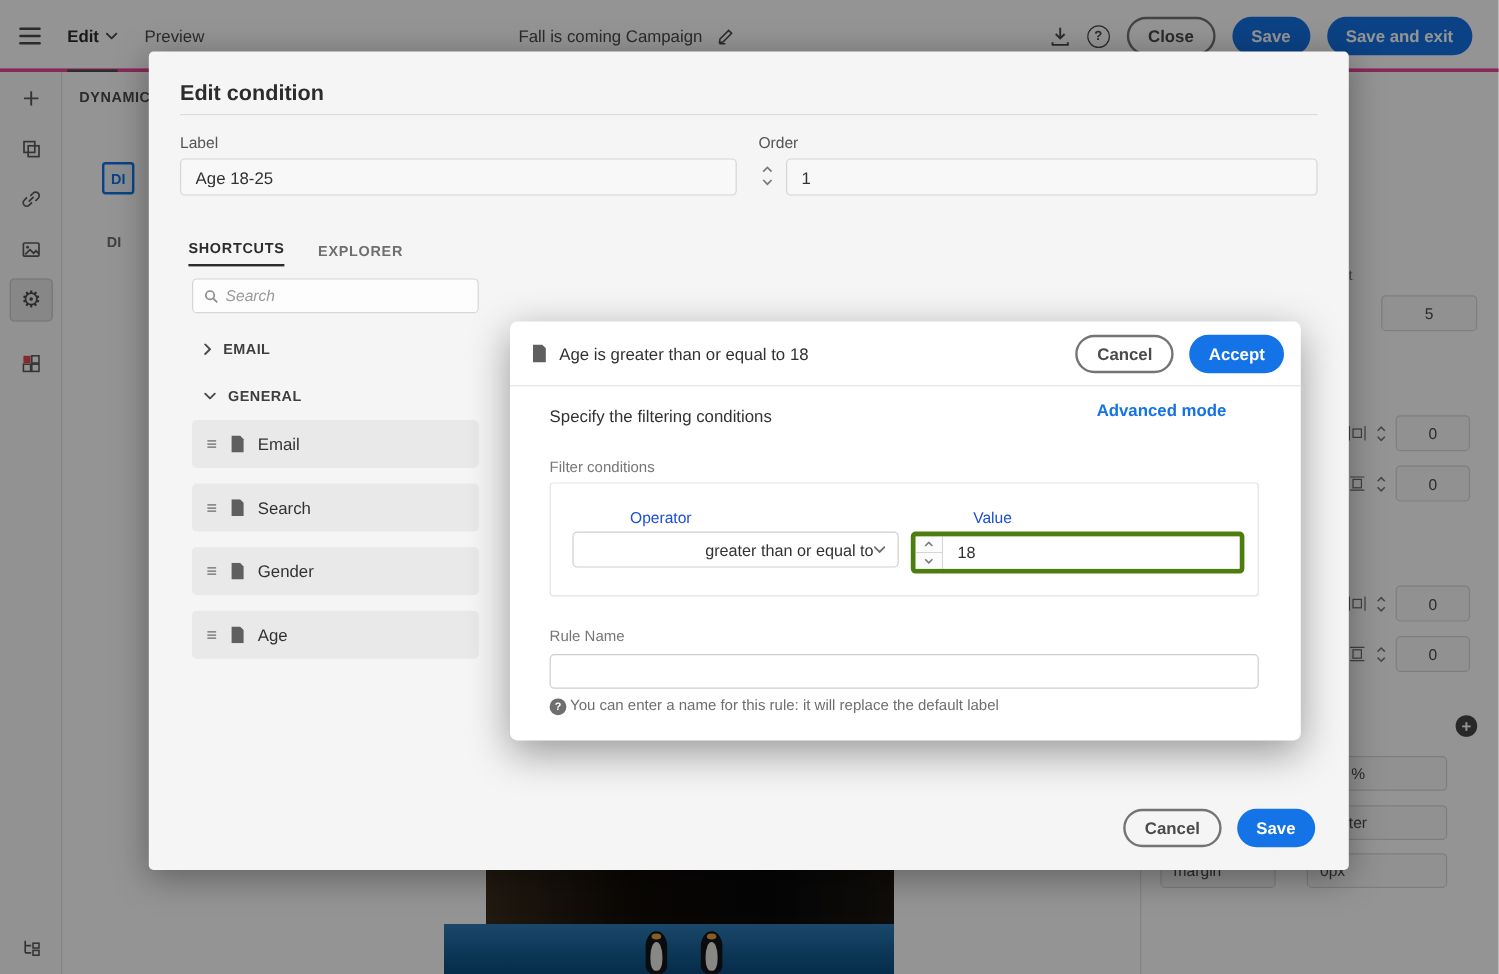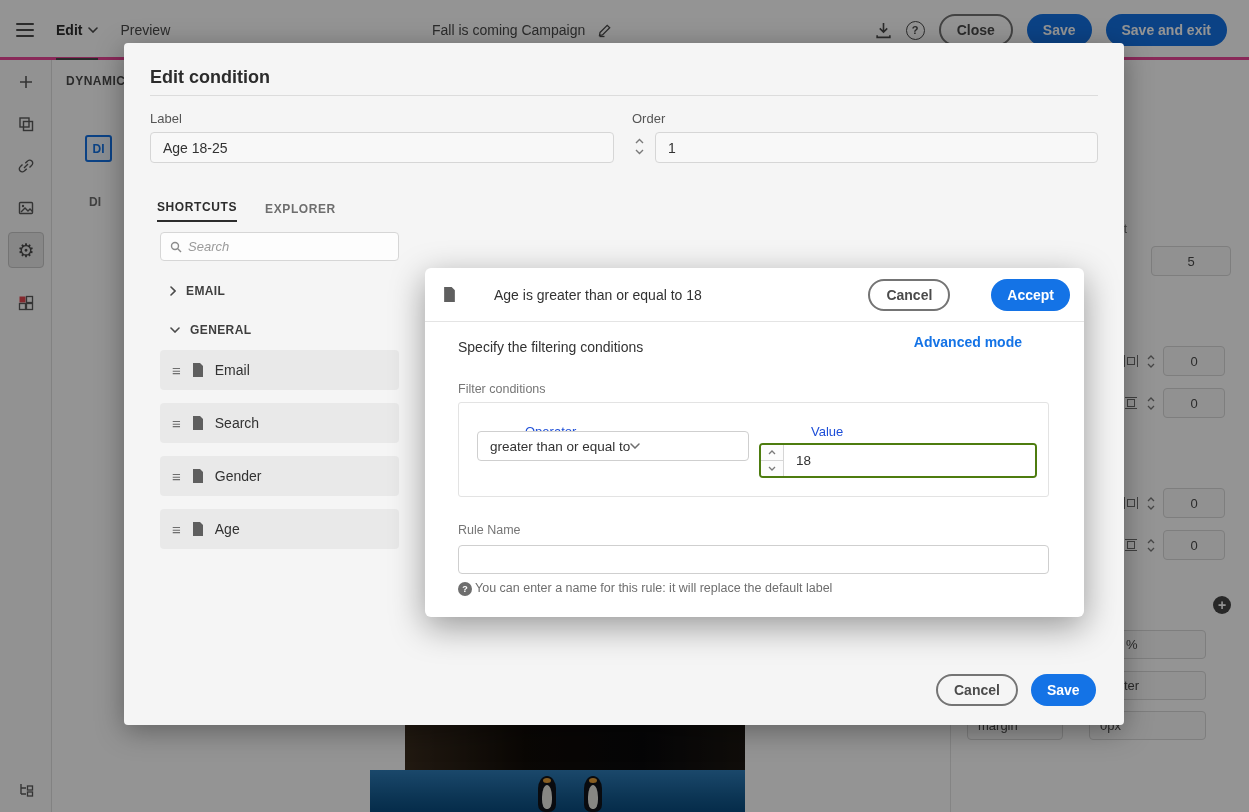--- a/index.html
+++ b/index.html
@@ -139,41 +139,40 @@
   
   .modal2 {
     position:absolute; left:425px; top:268px; width:659px; height:349px;
     background:#fff; z-index:30; border-radius:6px;
     box-shadow:0 10px 34px rgba(0,0,0,0.38);
   }
   .m2-header {
     position:absolute; left:0; right:0; top:0; height:54px;
     display:flex; align-items:center; padding:0 14px 0 18px;
     border-bottom:1px solid #e4e4e4;
-    gap:28px;
   }
   .m2-title { margin-left:10px; font-size:14px; font-weight:500; color:#323232; }
   .m2-header .spacer { flex:1; }
   .m2-subtitle { position:absolute; left:33px; top:71px; font-size:14px; color:#323232; }
   .advanced-link { position:absolute; right:62px; top:66px; font-size:14px; font-weight:bold; color:#1473E6; cursor:pointer; }
   .small-label { position:absolute; font-size:12.5px; color:#767676; }
   .fc-box {
     position:absolute; left:33px; top:134px; width:591px; height:95px;
     background:#fff; border:1px solid #e3e3e3; border-radius:3px;
   }
   .fc-label { position:absolute; font-size:13px; color:#1d4ed8;margin-left:48px; }
   .select {
-    position:absolute; left:18px; top:28px; width:272px; height:30px;
+    position:absolute; left:18px; top:40px; width:272px; height:30px;
     background:#fff; border:1px solid #cfcfcf; border-radius:4px;
-    display:flex; align-items:center; justify-content:flex-start;
+    display:flex; align-items:center; justify-content:flex-end;
     padding:0 10px 0 12px; font-size:13.5px; color:#323232; cursor:pointer;
   }
   .num-combo {
     position:absolute; left:300px; top:40px; width:278px; height:35px;
-    border:2px solid #4d7c0f; border-radius:4px; background:#fff;
+    border:4px solid #4d7c0f; border-radius:4px; background:#fff;
     display:flex; overflow:hidden;
   }
   .num-stepper { width:23px; border-right:1px solid #d6d6d6; display:flex; flex-direction:column; }
   .num-stepper .half { flex:1; display:flex; align-items:center; justify-content:center; cursor:pointer; background:#fcfcfc; }
   .num-stepper .half:first-child { border-bottom:1px solid #d6d6d6; }
   .num-combo input {
     flex:1; border:none; outline:none; font-family:inherit; font-size:13.5px;
     color:#323232; padding:0 12px; min-width:0;
   }
   .rule-input {

